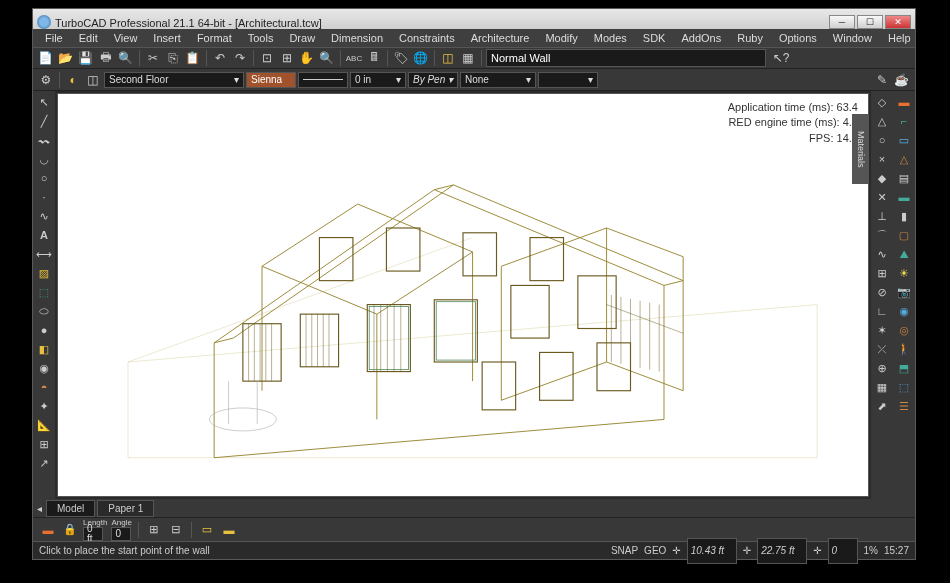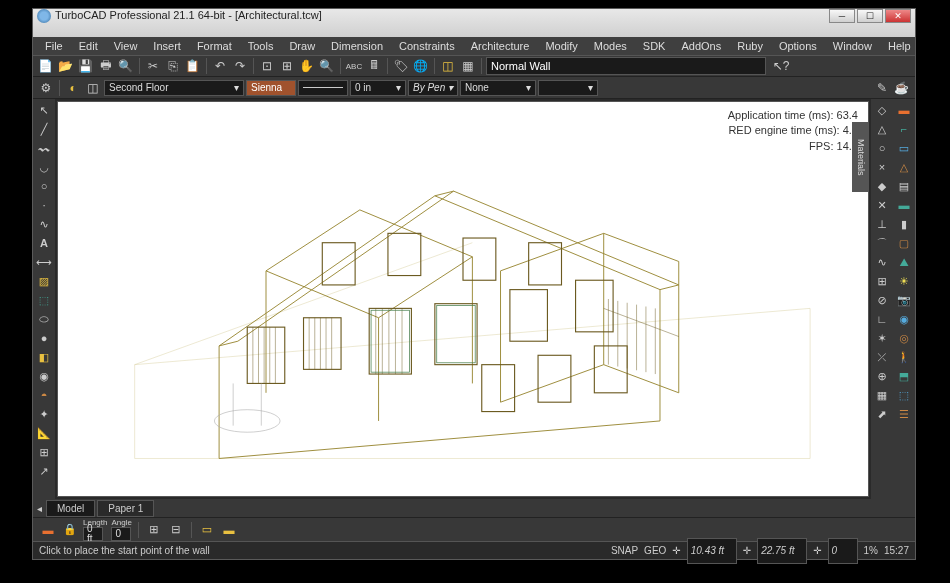--- a/index.html
+++ b/index.html
@@ -1,18 +1,18 @@
 <!DOCTYPE html>
 <html><head>
 <meta charset="utf-8">
 <style>
 * { margin: 0; padding: 0; box-sizing: border-box; font-family: "Segoe UI", Tahoma, sans-serif; }
 body { width: 950px; height: 583px; background: #000; overflow: hidden; position: relative; }
 .window { position: absolute; left: 32px; top: 8px; width: 884px; height: 552px; background: #3a3a3a; border: 1px solid #5a5a5a; display: flex; flex-direction: column; }
-.titlebar { height: 28px; background: linear-gradient(#e8e8e8,#d0d0d0); display: flex; align-items: flex-start; padding: 0 4px; font-size: 11px; color: #222; }
+.titlebar { height: 20px; background: linear-gradient(#e8e8e8,#d0d0d0); display: flex; align-items: flex-end; padding: 0 4px; font-size: 11px; color: #222; }
 .titlebar .icon { width: 14px; height: 14px; background: radial-gradient(circle,#7fb7e8 40%,#2a6496); border-radius: 50%; margin-right: 4px; }
 .win-controls { margin-left: auto; display: flex; gap: 2px; }
 .win-btn { width: 26px; height: 14px; border: 1px solid #888; font-size: 9px; display: flex; align-items: center; justify-content: center; cursor: pointer; }
 .win-btn.min { background: linear-gradient(#f8f8f8,#d0d0d0); }
 .win-btn.max { background: linear-gradient(#f8f8f8,#d0d0d0); }
 .win-btn.close { background: linear-gradient(#e88,#c33); color: #fff; }
 .menubar { height: 18px; background: #3f3f3f; display: flex; align-items: center; padding: 0 4px; font-size: 11px; color: #ddd; }
 .menubar span { padding: 2px 8px; cursor: pointer; }
 .toolbar { height: 22px; background: #383838; border-top: 1px solid #555; border-bottom: 1px solid #222; display: flex; align-items: center; padding: 0 4px; gap: 2px; }
 .tool-icon { width: 18px; height: 18px; display: flex; align-items: center; justify-content: center; cursor: pointer; color: #ccc; font-size: 12px; border: 1px solid transparent; }

